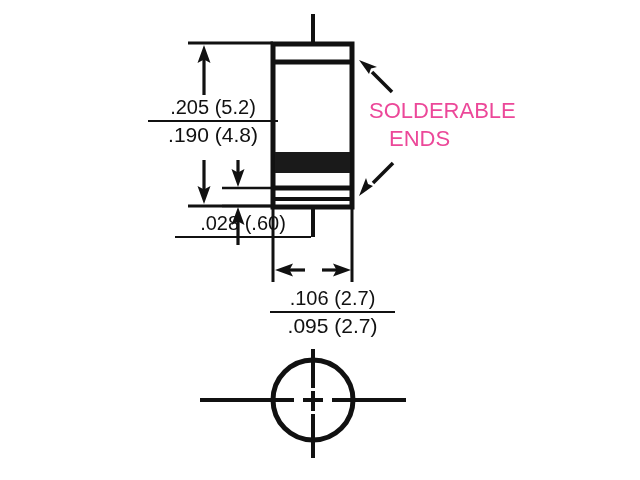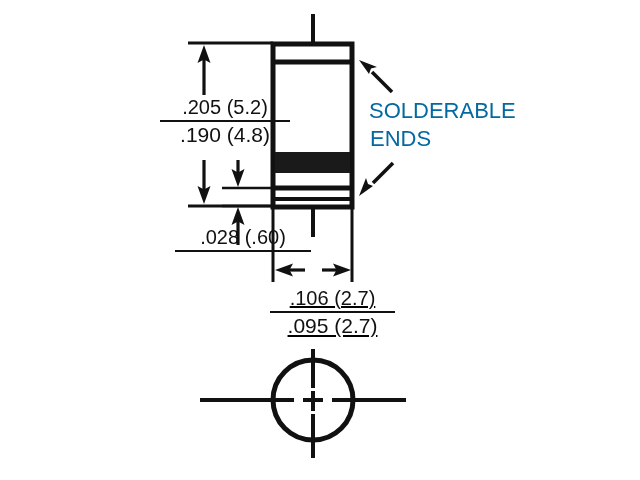--- a/index.html
+++ b/index.html
@@ -46,21 +46,21 @@
   }
   .dim-rule {
     width: 100%;
     height: 2px;
     background: #111111;
   }
   .note-text {
     position: absolute;
     font-size: 22px;
     line-height: 28px;
-    color: #0369a1;
+    color: #ec4899;
     font-family: "Liberation Sans", sans-serif;
     white-space: nowrap;
   }
 </style>
 </head>
 <body>
 
 <div id="canvas">
 
   <svg id="drawing" viewBox="0 0 640 480" xmlns="http://www.w3.org/2000/svg">
@@ -164,33 +164,33 @@
       <g>
         <line x1="313" y1="349" x2="313" y2="388" stroke="#111111" stroke-width="4"></line>
         <line x1="313" y1="391" x2="313" y2="411" stroke="#111111" stroke-width="4"></line>
         <line x1="313" y1="414" x2="313" y2="458" stroke="#111111" stroke-width="4"></line>
       </g>
 
       <circle cx="313" cy="400" r="40" fill="none" stroke="#111111" stroke-width="5"></circle>
     </g>
   </svg>
 
-  <div class="dim-block" style="left:160px; top:96px; width:130px;">
+  <div class="dim-block" style="left:148px; top:96px; width:130px;">
     <div class="dim-upper">.205 (5.2)</div>
     <div class="dim-rule"></div>
     <div class="dim-lower">.190 (4.8)</div>
   </div>
 
-  <div class="dim-block" style="left:175px; top:226px; width:136px;">
+  <div class="dim-block" style="left:175px; top:212px; width:136px;">
     <div class="dim-upper">.028 (.60)</div>
     <div class="dim-rule"></div>
   </div>
 
-  <div class="dim-block" style="left:270px; top:287px; width:125px;text-decoration:underline;">
+  <div class="dim-block" style="left:270px; top:287px; width:125px;">
     <div class="dim-upper">.106 (2.7)</div>
     <div class="dim-rule"></div>
     <div class="dim-lower">.095 (2.7)</div>
   </div>
 
   <div class="note-text" style="left:369px; top:97px;">SOLDERABLE</div>
-  <div class="note-text" style="left:370px; top:125px;">ENDS</div>
+  <div class="note-text" style="left:389px; top:125px;">ENDS</div>
 
 </div>
 
 </body></html>

